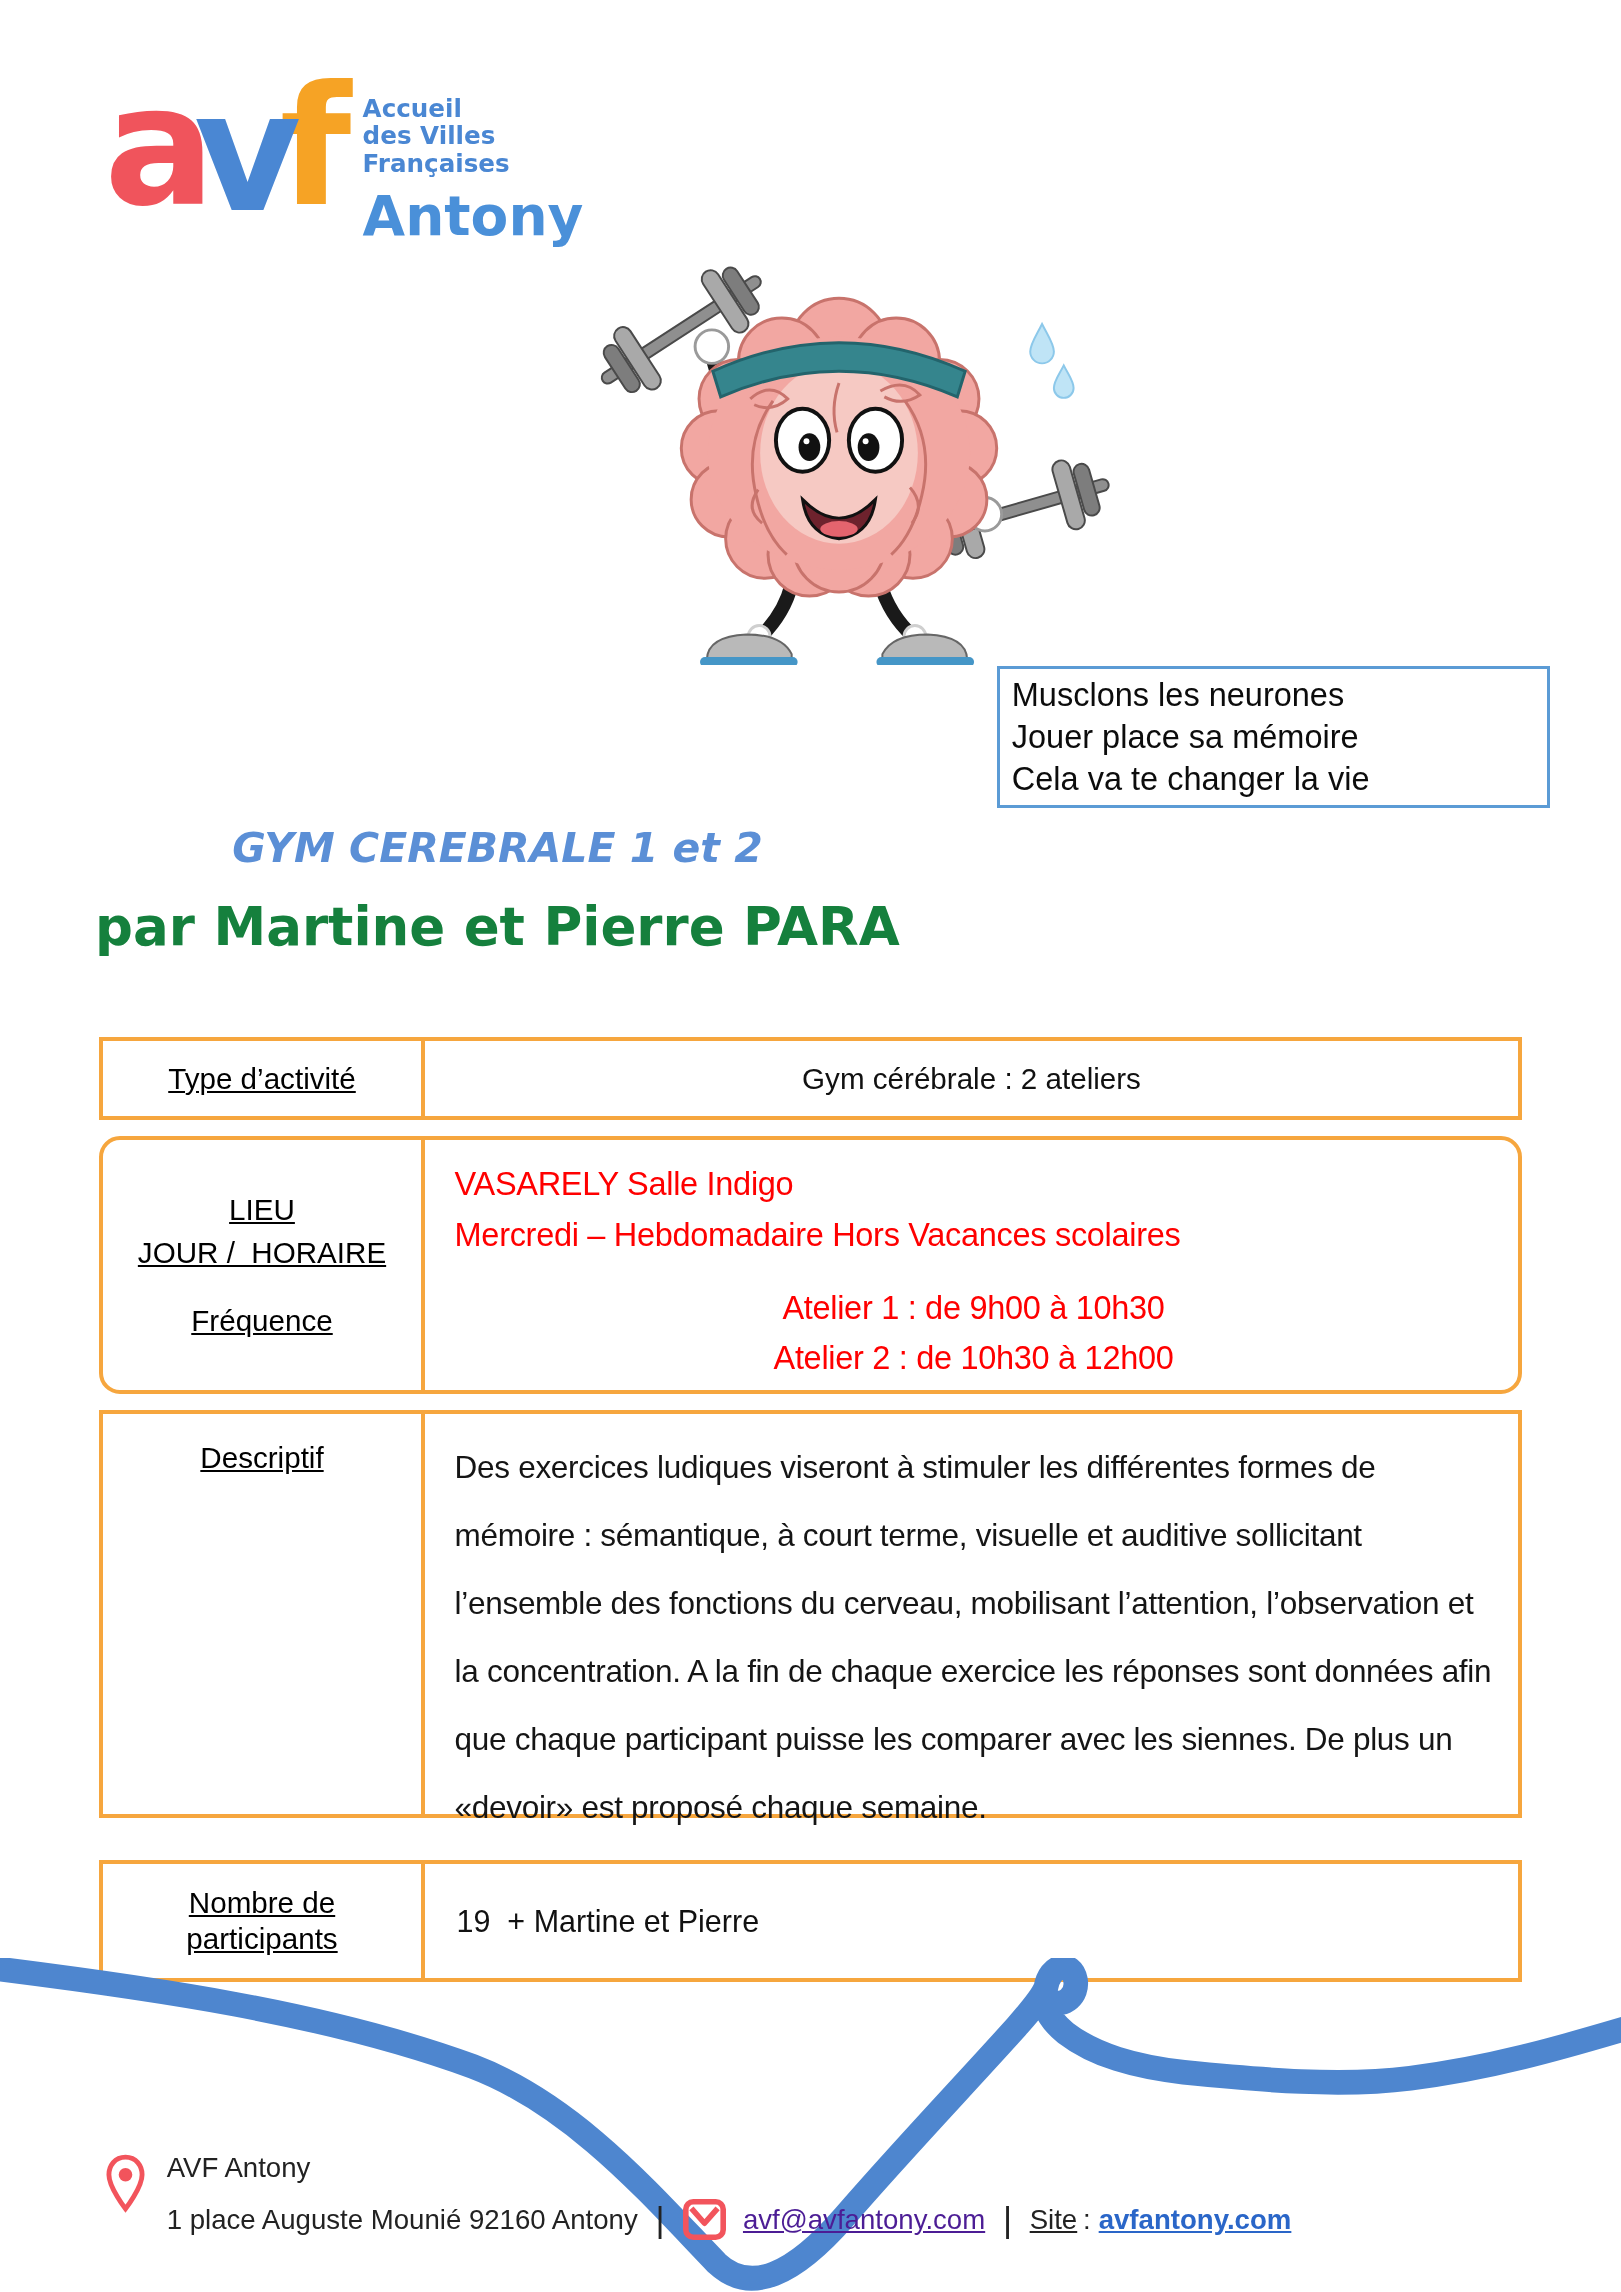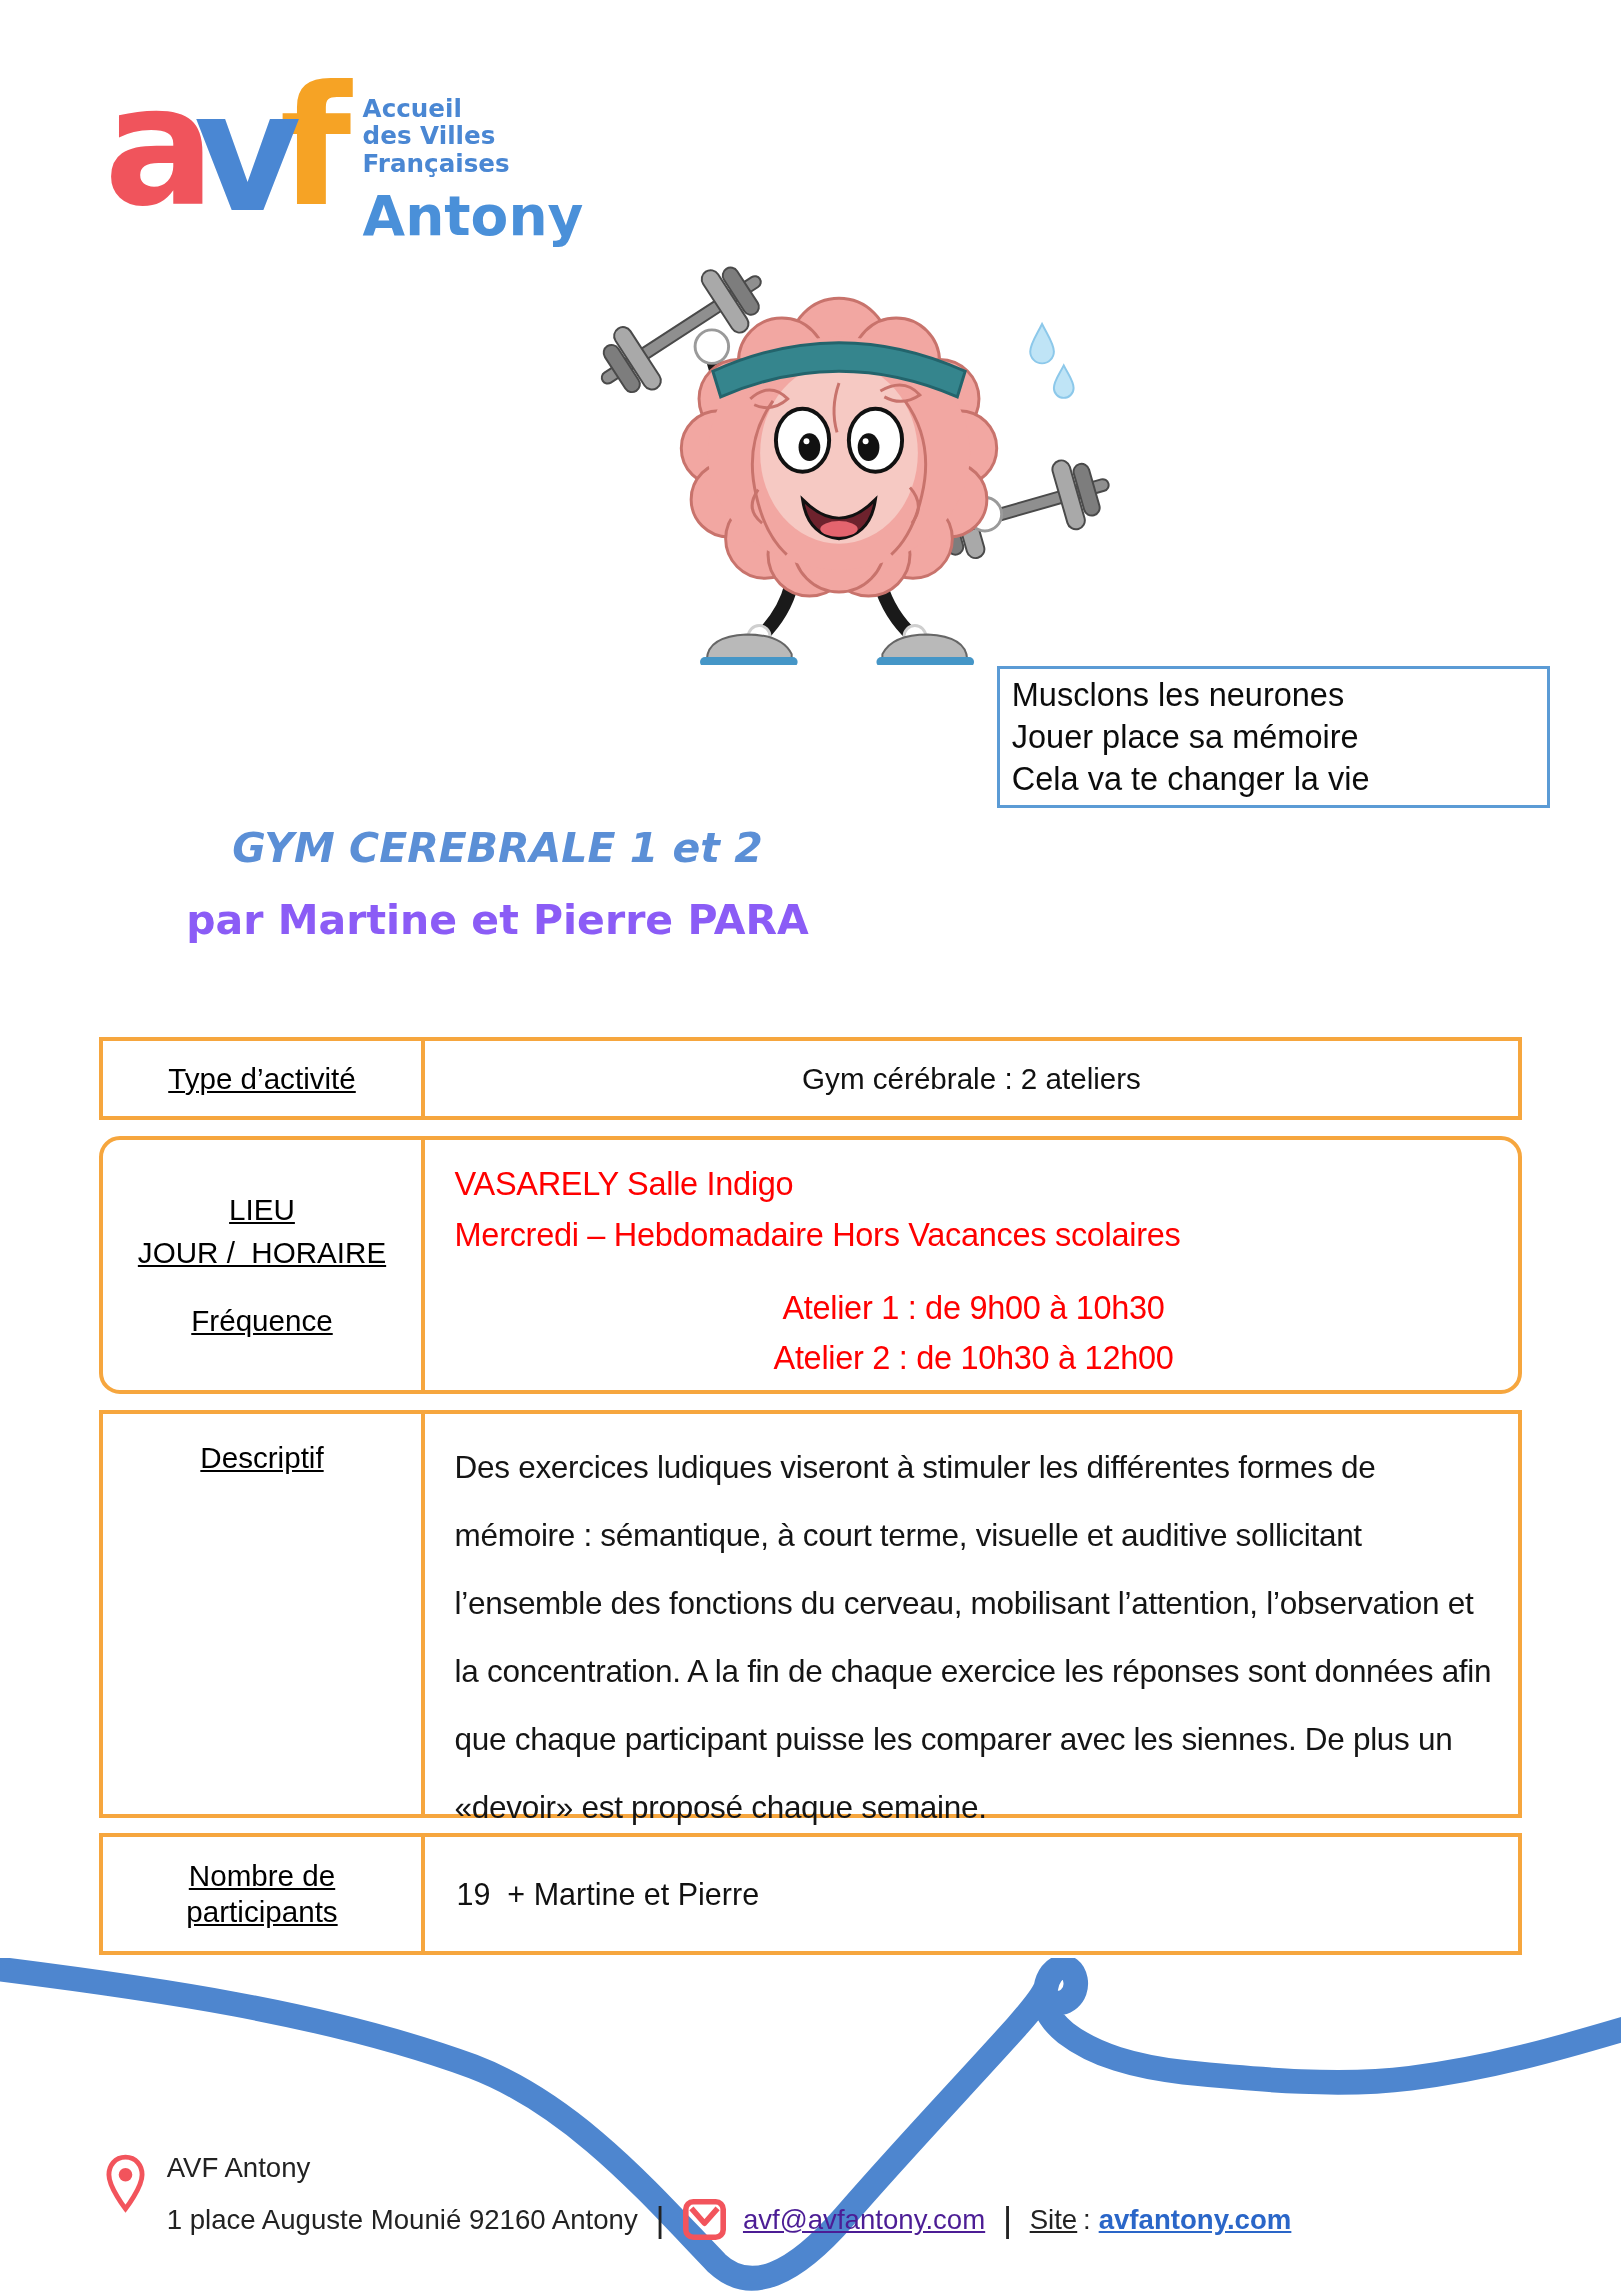--- a/index.html
+++ b/index.html
@@ -22,22 +22,22 @@
   
   .mascot{position:absolute;left:563px;top:251px;}
 
   
   .quote-box{position:absolute;left:997px;top:666px;width:553px;box-sizing:border-box;
              border:3.9px solid #5B9BD5;padding:4.9px 11.8px;font-size:32.5px;line-height:42px;color:#0c0c0c;}
 
   
   .title-main{position:absolute;left:0;top:824px;width:995px;text-align:center;color:#5B8FD6;
               font-size:41px;font-weight:bold;font-style:italic;font-family:"DejaVu Sans",sans-serif;}
-  .title-sub{position:absolute;left:0;top:896px;width:995px;text-align:center;color:#8b5cf6;
-             font-size:41px;font-weight:bold;font-family:"DejaVu Sans",sans-serif;}
+  .title-sub{position:absolute;left:0;top:896px;width:995px;text-align:center;color:#15803d;
+             font-size:53px;font-weight:bold;font-family:"DejaVu Sans",sans-serif;}
 
   
   .activity-table{position:absolute;left:99px;top:1037px;width:1423px;display:flex;
                   flex-direction:column;gap:15.8px;}
   .t-row{display:flex;border:4.9px solid #F6A63E;box-sizing:border-box;background:#fff;}
   .t-label{width:322px;border-right:4.9px solid #F6A63E;box-sizing:border-box;display:flex;
            flex-direction:column;align-items:center;justify-content:center;text-align:center;
            font-size:29.6px;color:#000;flex-shrink:0;text-decoration:underline;}
   .t-content{flex:1;box-sizing:border-box;}
   .row-type{height:83px;}
@@ -45,21 +45,21 @@
   .row-schedule{height:258px;border-radius:21px;}
   .row-schedule .t-label .lbl-line{line-height:43px;}
   .row-schedule .t-label .lbl-freq{margin-top:25.6px;line-height:43px;}
   .row-schedule .t-content{padding:19.7px 25.6px 0 29.6px;color:#FF0000;font-size:32.5px;letter-spacing:-0.3px;}
   .sched-left{line-height:51px;}
   .sched-center{margin-top:21.7px;text-align:center;line-height:50px;}
   .row-desc{height:408px;}
   .row-desc .t-label{justify-content:flex-start;padding-top:27.6px;}
   .row-desc .t-content{padding:19.7px 25.6px 0 29.6px;font-size:31.5px;line-height:68px;
                        color:#151515;letter-spacing:-0.3px;}
-  .row-part{height:122px;}
+  .row-part{height:122px;margin-top:27px;}
   .row-part .t-label{line-height:36px;}
   .row-part .t-content{display:flex;align-items:center;padding-left:31.5px;font-size:30.5px;}
 
   
   .wave{position:absolute;left:0;top:1958px;}
 
   
   .footer{position:absolute;left:106px;top:2153px;display:flex;align-items:flex-start;}
   .footer-text{margin-left:21.7px;font-size:27.6px;color:#222;}
   .footer-org{line-height:29.6px;}

